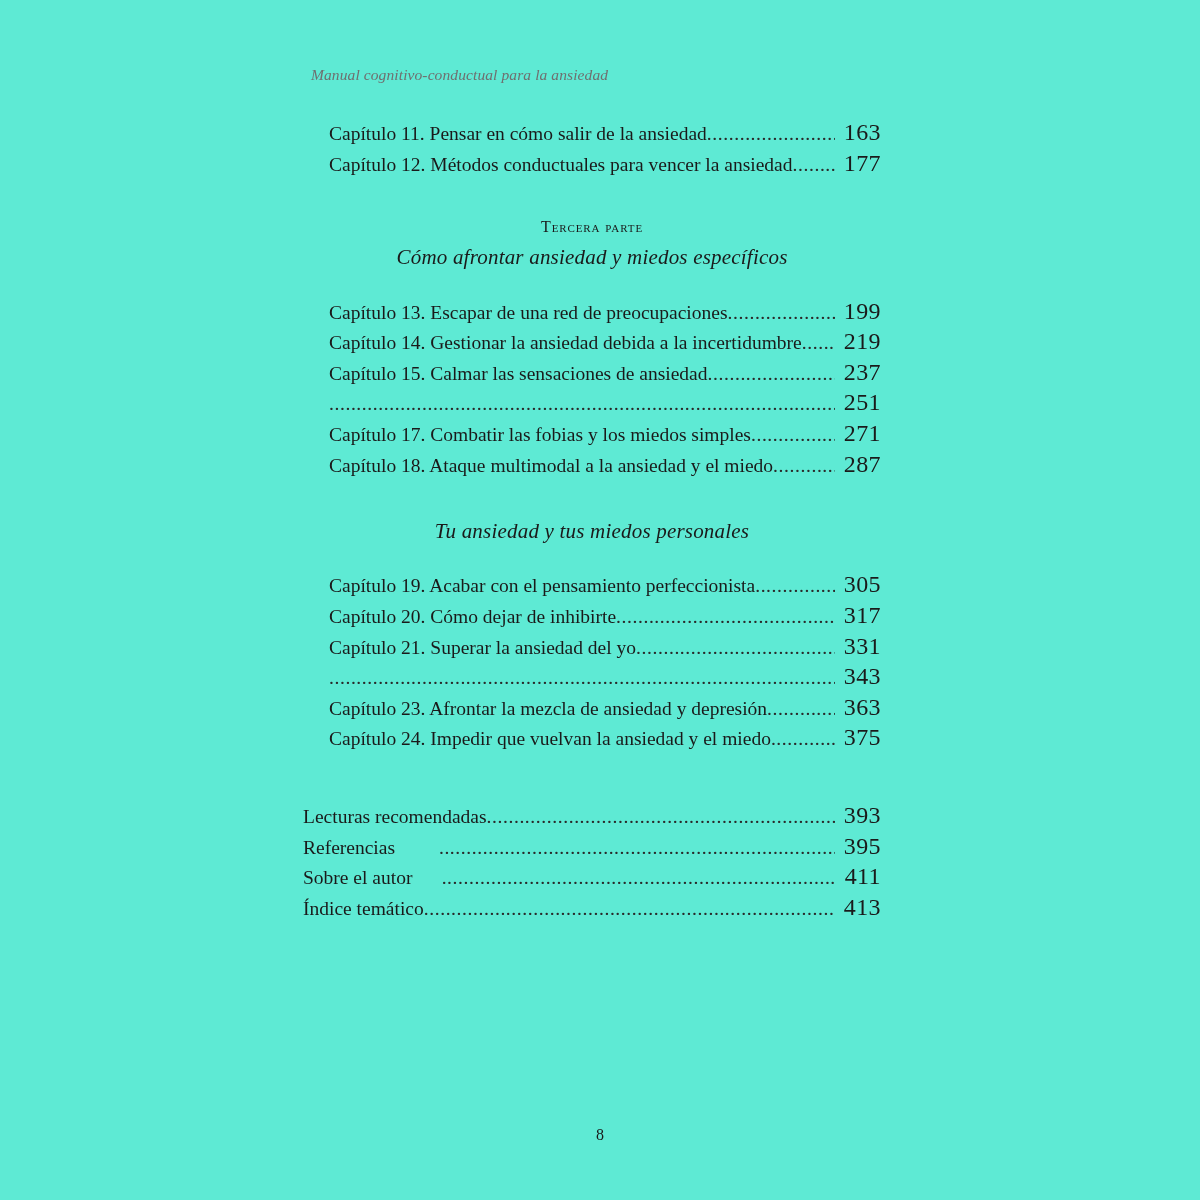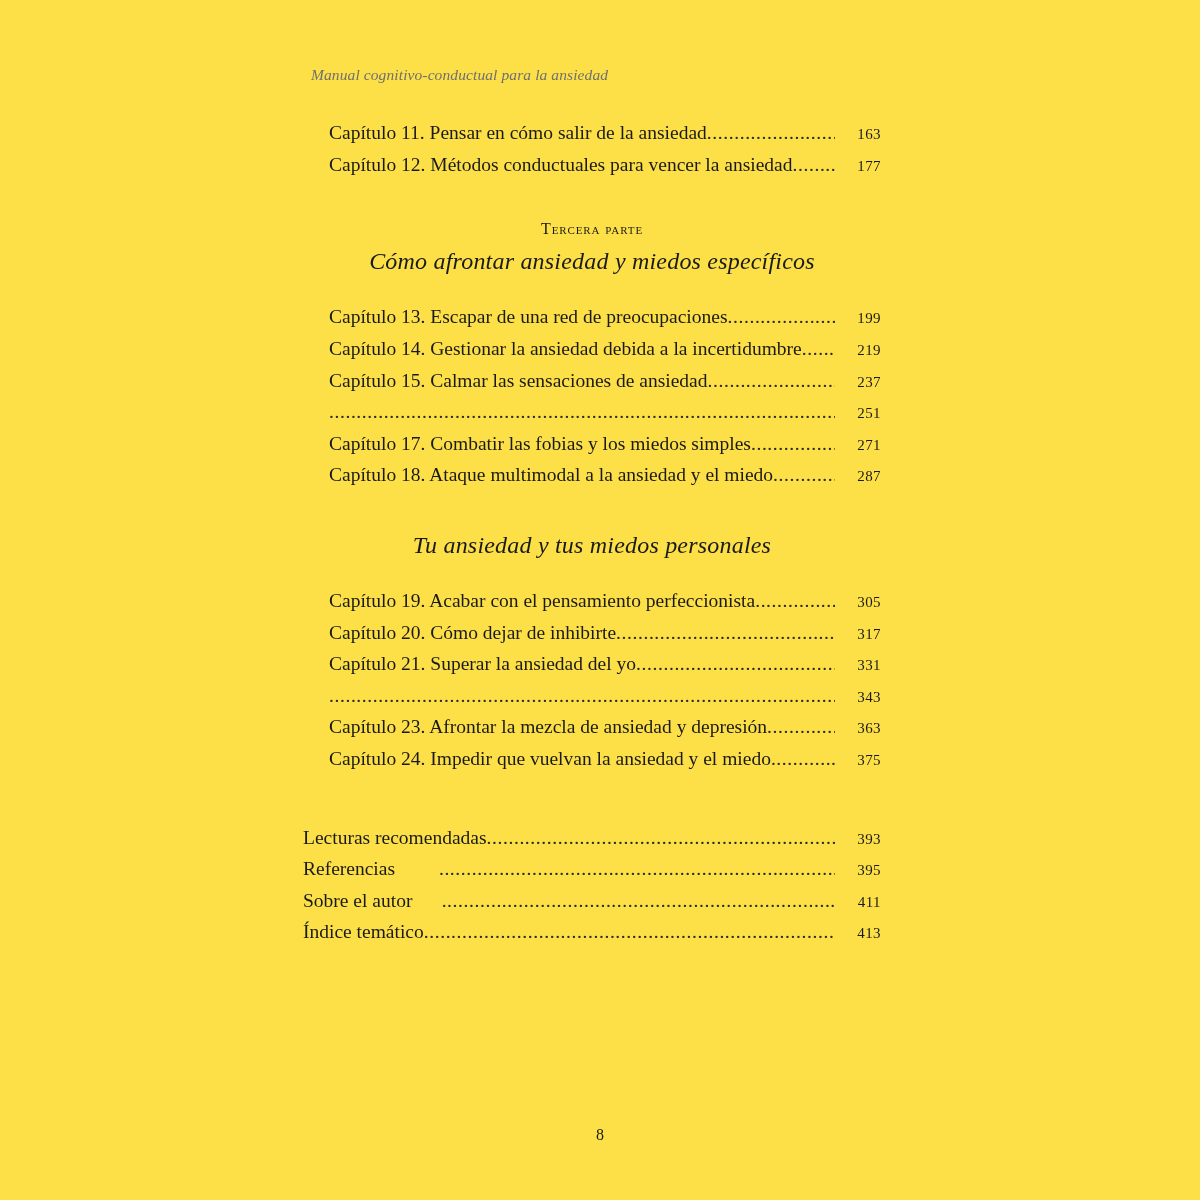--- a/index.html
+++ b/index.html
@@ -13,21 +13,21 @@
     height: 1200px;
     position: relative;
     font-family: "Liberation Serif", "DejaVu Serif", serif;
     color: #1a1a1a;
     overflow: hidden;
   }
 
   .page {
     position: absolute;
     inset: 0;
-    background: #fde047;
+    background: #5eead4;
   }
 
   
   .running-head {
     position: absolute;
     left: 311px;
     top: 66px;
     font-style: italic;
     font-size: 15.5px;
     letter-spacing: 0.1px;
@@ -65,39 +65,39 @@
     letter-spacing: 0.6px;
     color: #2a2a2a;
   }
   .toc-entry .leader::before {
     content: "......................................................................"
              "......................................................................";
   }
   .toc-entry .page-num {
     flex: 0 0 44px;
     text-align: right;
-    font-size: 15px;
+    font-size: 24px;
     letter-spacing: 0.4px;
   }
 
   
   .group-chapters { margin-left: 26px; }
 
   
   .part-block { text-align: center; }
 
   .part-label {
     font-size: 16px;
     font-variant: small-caps;
     letter-spacing: 0.9px;
     line-height: 1.2;
   }
   .part-title {
     font-style: italic;
-    font-size: 24px;
+    font-size: 21px;
     line-height: 1.25;
     letter-spacing: 0.2px;
   }
 
   
   .block-ch-11-12   { margin-top: 0px; }
   .part-three       { margin-top: 38px; }
   .part-three .part-title { margin-top: 8px; }
   .block-ch-13-18   { margin-top: 26px; }
   .part-four        { margin-top: 38px; }

